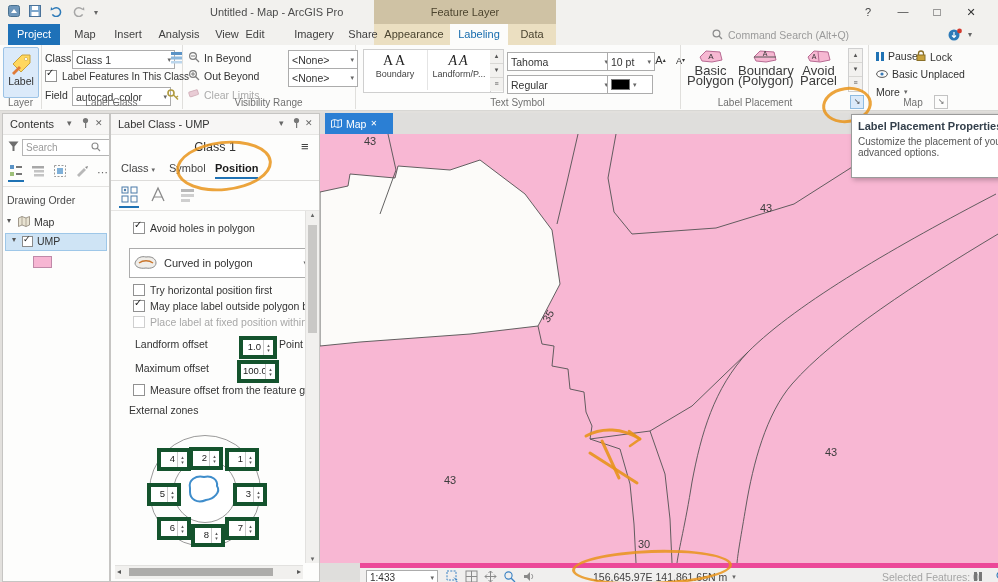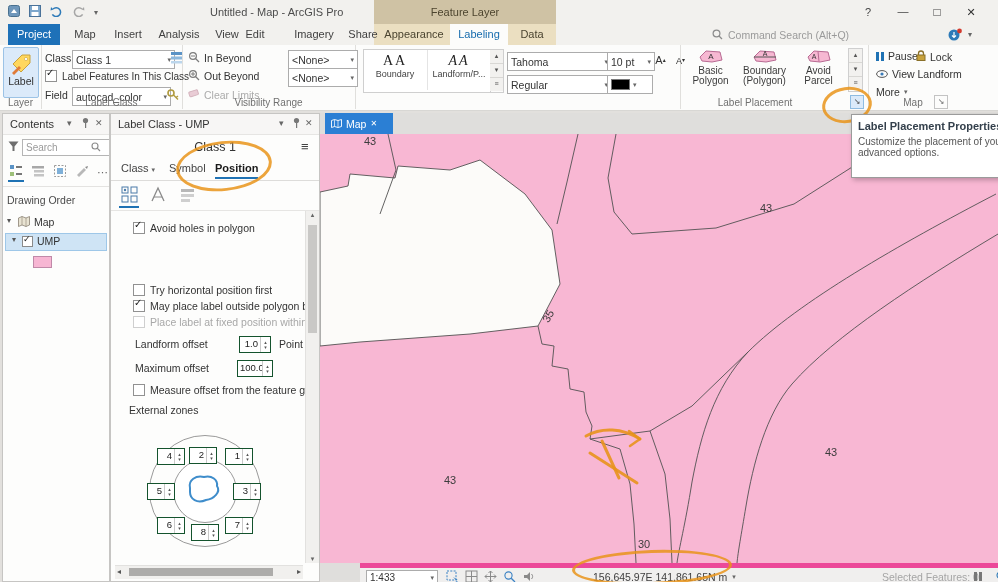--- a/index.html
+++ b/index.html
@@ -11,36 +11,36 @@
   .dd .val{flex:1;white-space:nowrap;overflow:hidden;}
   .dd .caret{font-size:7px;color:#666;margin-left:3px;flex:none;}
   
   .chk{position:absolute;display:flex;align-items:center;font-size:10.5px;color:#333;white-space:nowrap;}
   .chk .box{width:10px;height:10px;border:1px solid #919191;background:#fff;margin-right:5px;position:relative;flex:none;}
   .chk .box .mark{position:absolute;left:0;top:-4px;font-size:10px;color:#1a1a1a;}
   .chk .lbl{max-width:158px;overflow:hidden;display:inline-block;}
   .chk.disabled{color:#a8a8a8;}
   .chk.disabled .box{border-color:#cfcfcf;}
   
-  .spin{position:absolute;height:15px;border:1px solid #14532d;background:#fff;display:flex;font-size:9.5px;color:#222;}
+  .spin{position:absolute;height:15px;border:4px solid #14532d;background:#fff;display:flex;font-size:9.5px;color:#222;}
   .spin .v{flex:1;text-align:right;padding:1px 2px;overflow:hidden;}
   .spin .ar{width:9px;border-left:1px solid #c9c9c9;display:flex;flex-direction:column;align-items:center;justify-content:center;font-size:5px;line-height:5px;color:#555;}
   
   .tab{position:absolute;top:0;height:21px;line-height:21px;text-align:center;font-size:11px;color:#3f3f3f;cursor:default;}
   .grp-label{position:absolute;left:0;right:0;bottom:1px;text-align:center;font-size:10px;color:#707070;}
   .rgroup{position:absolute;top:0;height:64px;border-right:1px solid #e0dfdc;}
   .maplabel{position:absolute;font-size:11px;color:#3c3c3c;}
   .annot{position:absolute;border:3px solid rgba(233,148,26,.85);border-radius:50%;z-index:60;pointer-events:none;}
   .panel{position:absolute;background:#fdfdfc;border:1px solid #c6c5c3;overflow:hidden;}
   .phead-ttl{position:absolute;left:7px;top:4px;font-size:11px;color:#333;}
   .hic{position:absolute;top:4px;font-size:9px;color:#666;}
   .gal-cell{height:13px;line-height:12px;text-align:center;font-size:7px;color:#555;background:#f2f1ef;border-bottom:1px solid #d8d7d4;}
   .abtn{position:absolute;width:19px;height:17px;font-size:11px;color:#333;text-align:center;line-height:16px;}
   .abtn i{font-style:normal;font-size:6px;vertical-align:top;}
-  .pl-cap{font-size:10px;line-height:10px;color:#3b3b3b;text-align:center;}
+  .pl-cap{font-size:13px;line-height:10px;color:#3b3b3b;text-align:center;}
   input::placeholder{color:#9a9a9a;}
 </style>
 </head>
 <body>
 
 <div class="app">
 
   <div class="abs" style="left:0;top:0;width:998px;height:24px;background:#f2f1ee;">
     <div class="abs" style="left:8px;top:5px;display:flex;gap:9px;align-items:center;">
       <span><svg width="12" height="12">
@@ -197,20 +197,21 @@
       <span class="abtn" style="left:296px;top:7px;"><span>A</span><i>▴</i></span>
       <span class="abtn" style="left:316px;top:7px;"><span style="font-size:9px;">A</span><i>▾</i></span>
       <div class="dd" style="left:152px;top:30px;width:97px;">
         <span class="val">Regular</span>
         <span class="caret">▾</span>
       </div>
       <div class="dd" style="left:252px;top:30px;width:38px;">
         <span style="display:inline-block;width:17px;height:9px;background:#000;border:1px solid #777;"></span>
         <span class="caret">▾</span>
       </div>
+      <div class="grp-label">Text Symbol</div>
     </div>
 
     <div class="rgroup" style="left:680px;width:188px;">
       <div class="abs" style="left:4px;top:3px;width:53px;text-align:center;">
         <svg width="26" height="16">
             <path d="M2,9 L8,3 L22,4 L24,12 L14,14 L4,13 Z" fill="#f6b8d2" stroke="#b86a92"></path>
             <text x="13" y="11" font-size="8" text-anchor="middle" fill="#333">A</text>
           </svg>
         <div class="pl-cap"><span>Basic</span><br><span>Polygon</span></div>
       </div>
@@ -252,21 +253,21 @@
               <rect x="1" y="5" width="8" height="5.5" fill="#c8a23c" stroke="#8a7029"></rect>
               <path d="M2.5,5 V3.5 A2.5,2.5 0 0 1 7.5,3.5 V5" fill="none" stroke="#8a7029" stroke-width="1.3"></path>
             </svg></span>
         <span>Lock</span>
       </span>
       <span class="abs" style="left:8px;top:23px;display:flex;align-items:center;gap:4px;font-size:10.5px;">
         <span><svg width="12" height="8">
               <ellipse cx="6" cy="4" rx="5.4" ry="3.4" fill="none" stroke="#555"></ellipse>
               <circle cx="6" cy="4" r="1.6" fill="#3b7bb8"></circle>
             </svg></span>
-        <span>View Landform</span>
+        <span>Basic Unplaced</span>
       </span>
       <span class="abs" style="left:8px;top:41px;display:flex;align-items:center;gap:4px;font-size:10.5px;">
         <span>More</span>
         <span style="font-size:7px;color:#666;">▾</span>
       </span>
       <span class="abs" style="left:66px;top:50px;width:12px;height:12px;border:1px solid #c3c3c3;font-size:8px;line-height:11px;text-align:center;color:#666;">↘</span>
       <div class="grp-label" style="width:90px;">Map</div>
     </div>
   </div>
 
@@ -372,20 +373,28 @@
     </div>
     <div class="abs" style="left:8px;top:92px;width:20px;height:2px;background:#1f72b4;"></div>
     <div class="abs" style="left:0;top:96px;right:0;height:1px;background:#e6e5e3;"></div>
 
     <label class="chk" style="left:22px;top:108px;">
       <span class="box">
           <span class="mark">✓</span>
         </span>
       <span class="lbl">Avoid holes in polygon</span>
     </label>
+    <div class="dd" style="left:18px;top:134px;width:174px;height:28px;">
+      <span style="margin-right:5px;"><svg width="26" height="18">
+            <path d="M2,10 C4,4 9,3 13,4 C19,3 23,6 23,10 C23,14 18,16 13,15 C7,16 2,14 2,10 Z" fill="#f0eeea" stroke="#8a8a8a"></path>
+            <path d="M6,10 C10,7 16,7 20,10" fill="none" stroke="#c9762d" stroke-width="1.4"></path>
+          </svg></span>
+      <span class="val" style="font-size:11px;">Curved in polygon</span>
+      <span class="caret">▾</span>
+    </div>
     <label class="chk" style="left:22px;top:170px;">
       <span class="box"></span>
       <span class="lbl">Try horizontal position first</span>
     </label>
     <label class="chk" style="left:22px;top:186px;">
       <span class="box">
           <span class="mark">✓</span>
         </span>
       <span class="lbl">May place label outside polygon bounda</span>
     </label>

